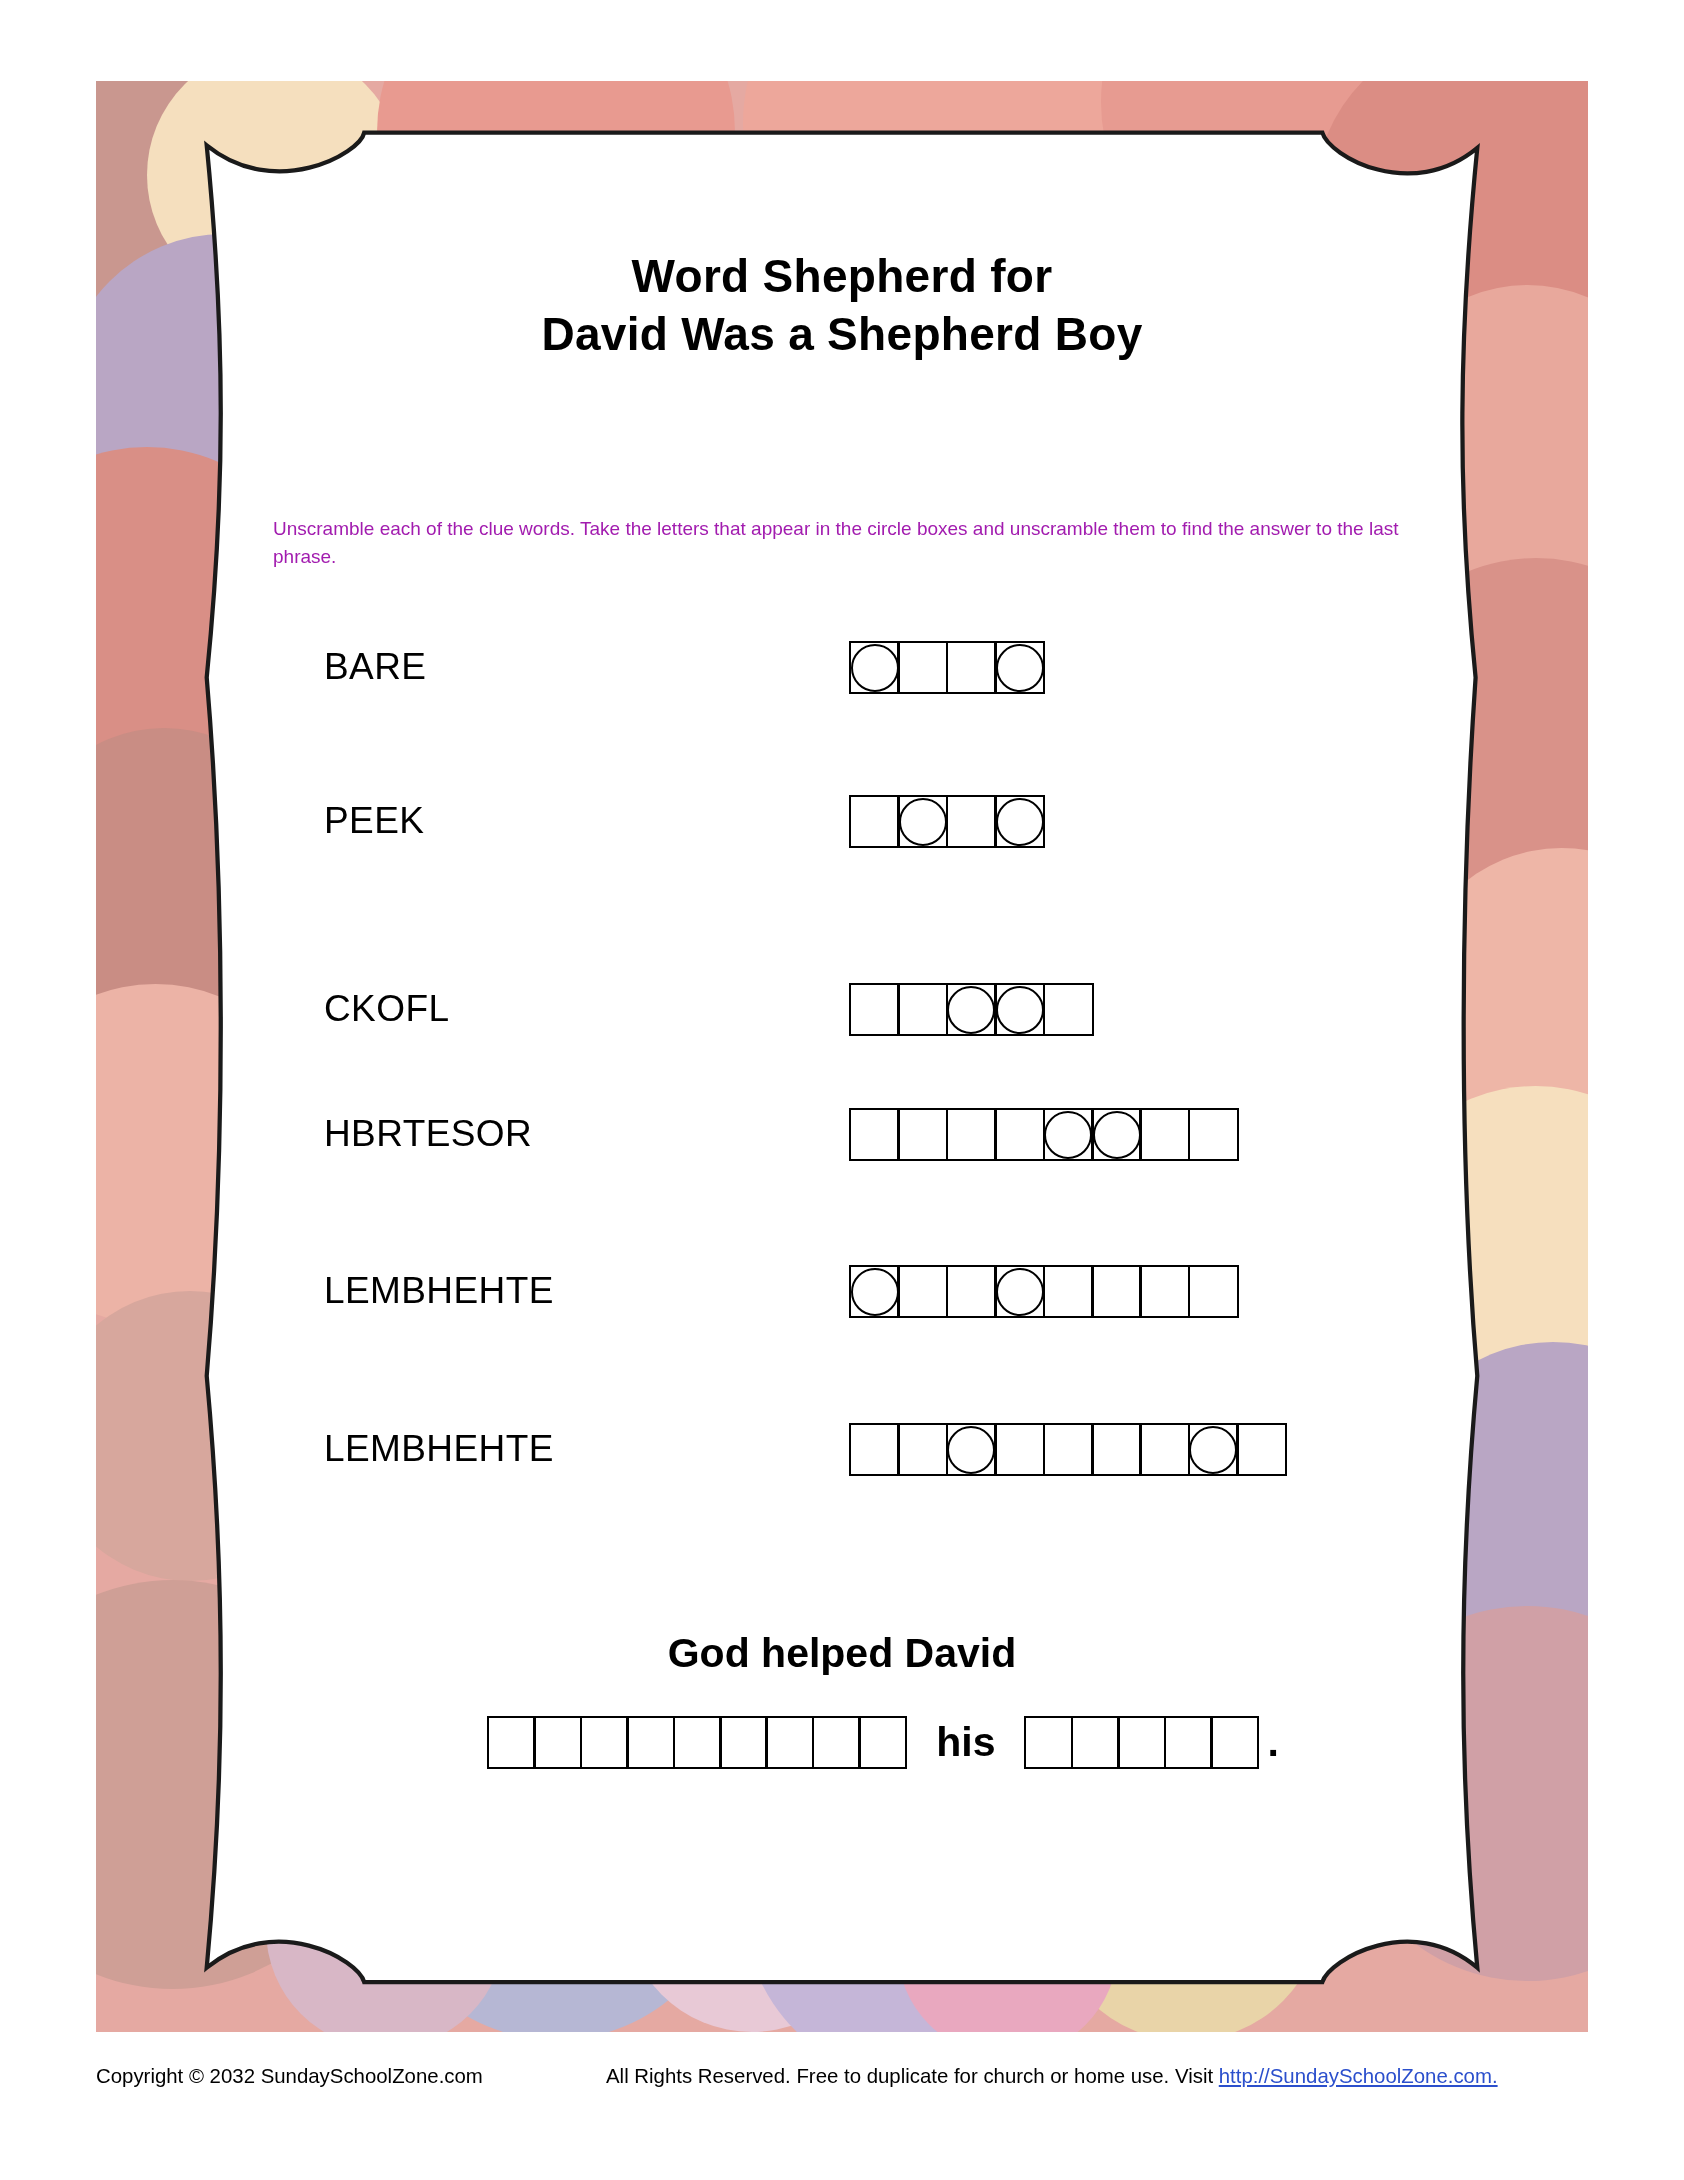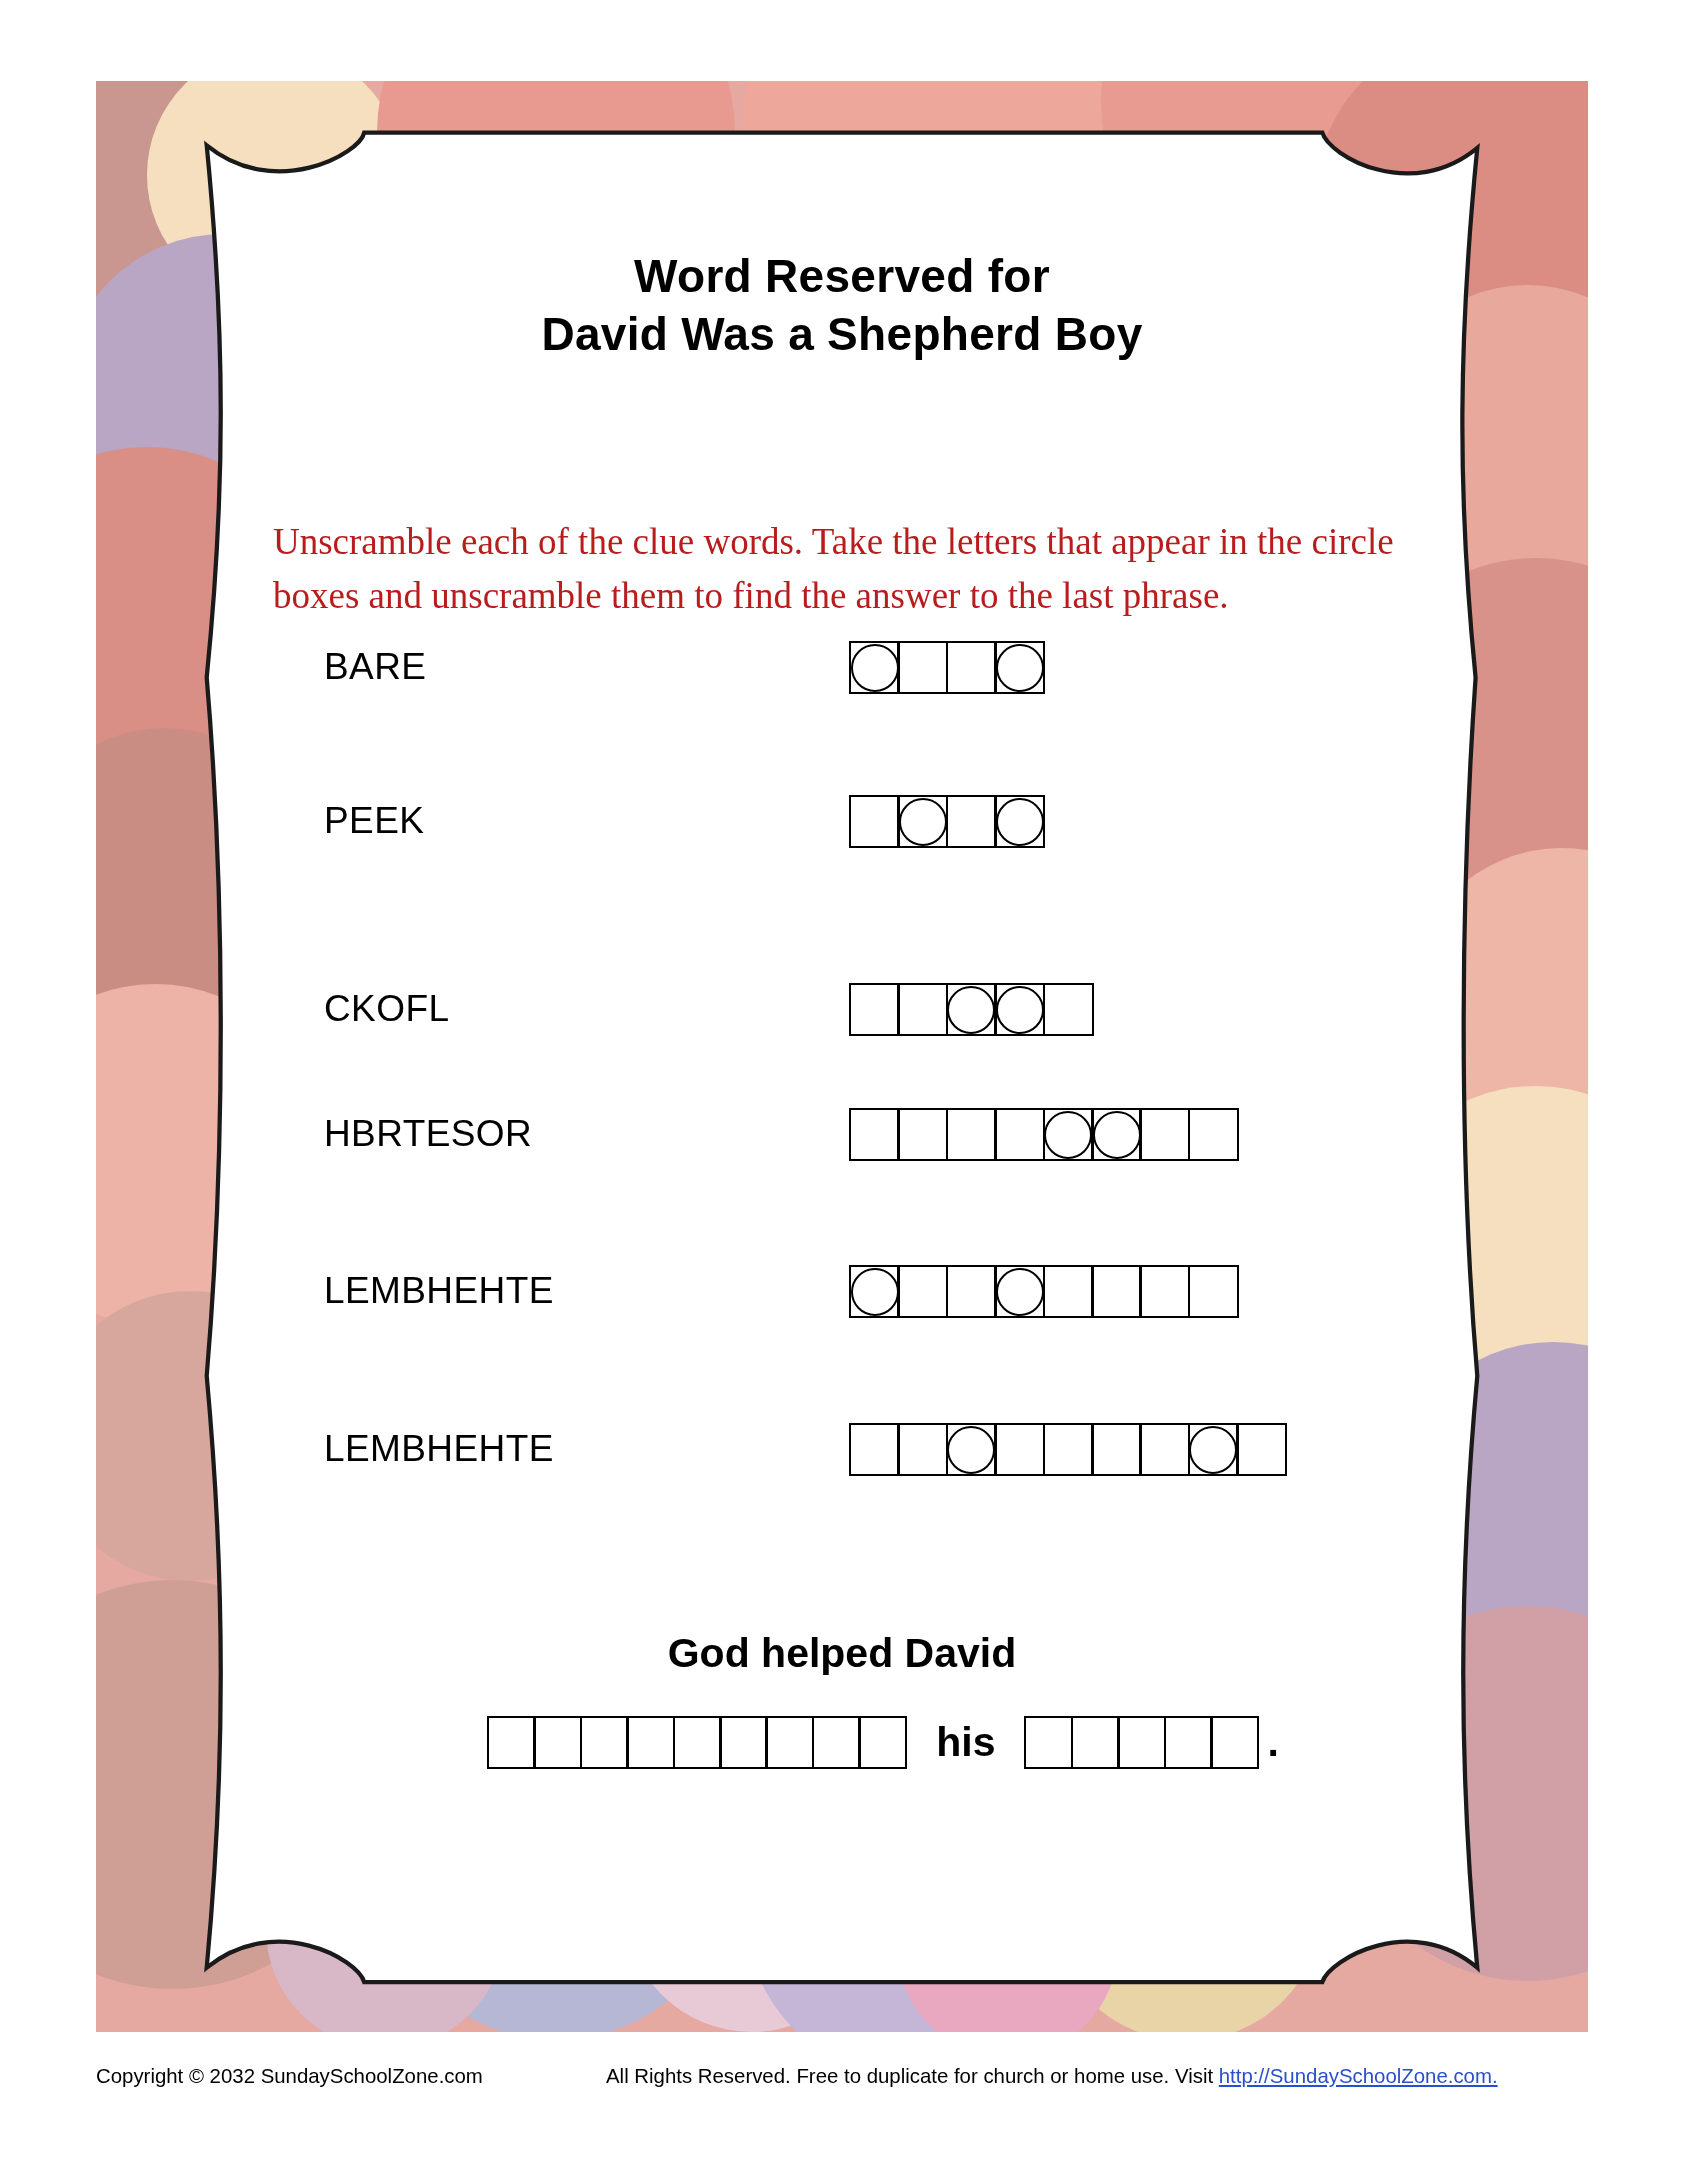--- a/index.html
+++ b/index.html
@@ -66,24 +66,24 @@
     line-height: 1.27;
     color: #000000;
     letter-spacing: 0.3px;
   }
 
   .instructions {
     position: absolute;
     left: 177px;
     top: 434px;
     width: 1133px;
-    font-family: Liberation Serif, serif;
-    font-size: 37px;
+    font-family: Liberation Sans, sans-serif;
+    font-size: 19px;
     line-height: 1.45;
-    color: #b91c1c;
+    color: #a21caf;
   }
 
   
   .clue-row {
     position: absolute;
     left: 0;
     width: 1280px;
     height: 60px;
   }
   .clue-word {
@@ -251,21 +251,21 @@
                L 315 2232
                C 308 2205, 210 2150, 130 2215
                C 152 1980, 152 1760, 130 1520
                C 152 1260, 152 960, 130 700
                C 152 480, 152 300, 130 75 Z" fill="#ffffff" stroke="#1a1a1a" stroke-width="5"></path>
     </svg>
 
     <div class="card-content">
 
       <div class="title">
-        <div>Word Reserved for</div>
+        <div>Word Shepherd for</div>
         <div>David Was a Shepherd Boy</div>
       </div>
 
       <div class="instructions">Unscramble each of the clue words. Take the letters that appear in the circle boxes and unscramble them to find the answer to the last phrase.</div>
 
       <div class="clue-row" style="top:562px;">
         <div class="clue-word">BARE</div>
         <div class="boxes">
           <div class="cell circled"></div>
           <div class="cell"></div>

